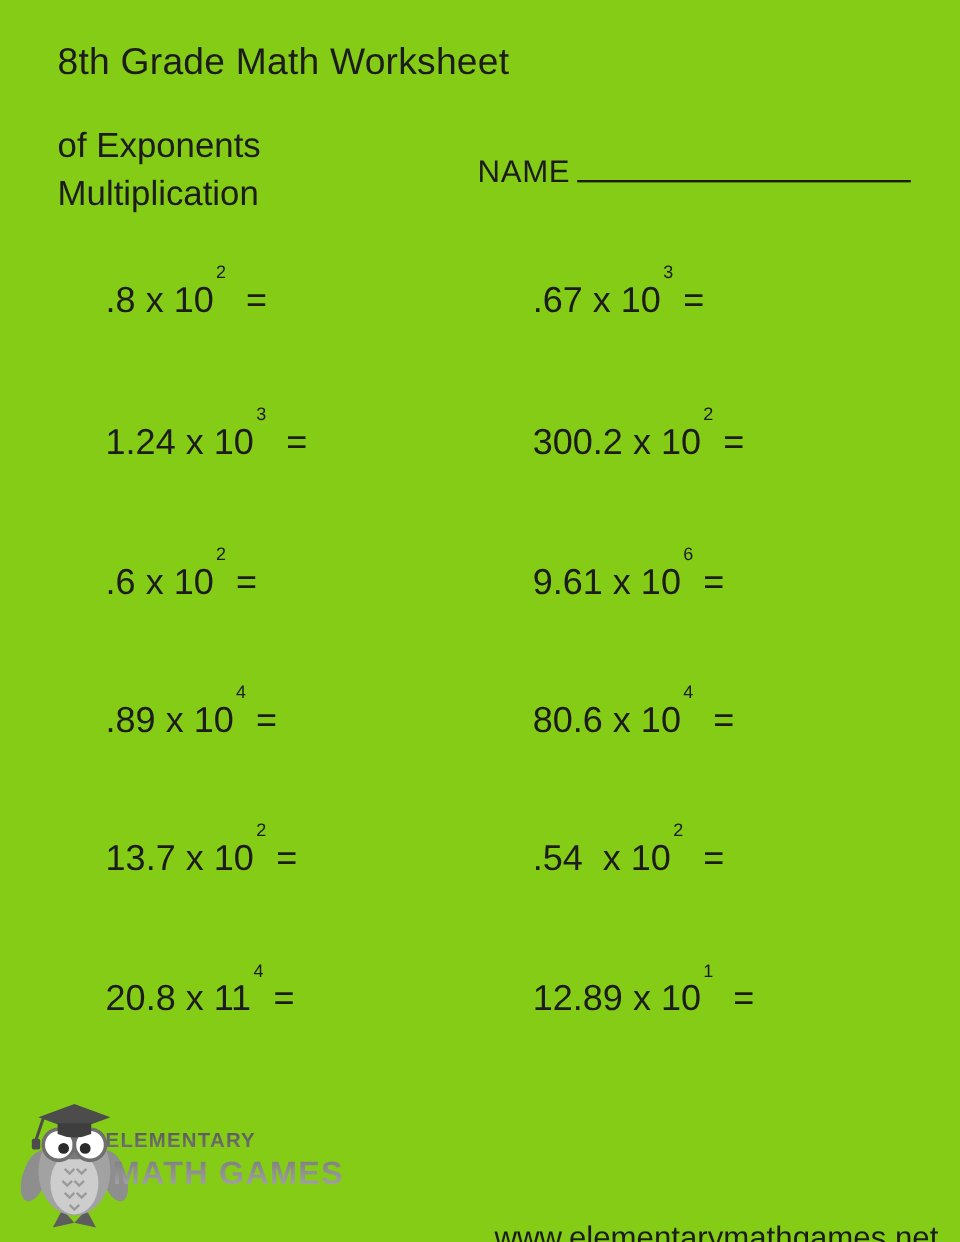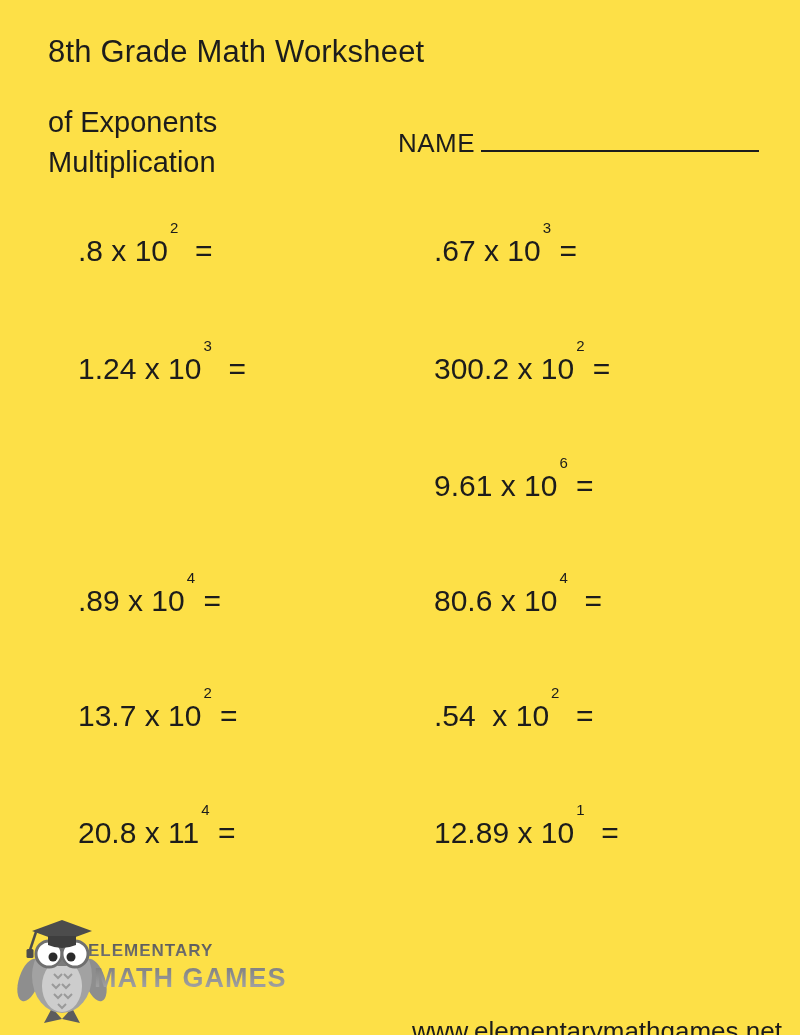--- a/index.html
+++ b/index.html
@@ -1,20 +1,20 @@
 <!DOCTYPE html>
 <html><head>
 <meta charset="utf-8">
 <style>
   html, body { margin: 0; padding: 0; background: #ffffff; }
   .page {
     position: relative;
     width: 800px;
     height: 1035px;
-    background: #fde047;
+    background: #84cc16;
     font-family: "Liberation Sans", "DejaVu Sans", sans-serif;
     color: #1c1c1c;
     overflow: hidden;
   }
 
   
   .title {
     position: absolute;
     left: 48px;
     top: 34px;
@@ -42,21 +42,21 @@
     width: 278px;
     height: 24px;
     margin-left: 6px;
     border-bottom: 2px solid #1c1c1c;
     vertical-align: baseline;
   }
 
   
   .problem-row {
     position: absolute;
-    left: 2px;
+    left: 12px;
     width: 673px;
     height: 40px;
     font-size: 30px;
   }
   .row-0 { top: 234px; }
   .row-1 { top: 352px; }
   .row-2 { top: 469px; }
   .row-3 { top: 584px; }
   .row-4 { top: 699px; }
   .row-5 { top: 816px; }
@@ -120,20 +120,21 @@
     <span class="problem left"><span class="p-base">.8 x 10</span><sup class="p-exp">2</sup><span class="p-eq">  =</span></span>
     <span class="problem right"><span class="p-base">.67 x 10</span><sup class="p-exp">3</sup><span class="p-eq"> =</span></span>
   </div>
 
   <div class="problem-row row-1">
     <span class="problem left"><span class="p-base">1.24 x 10</span><sup class="p-exp">3</sup><span class="p-eq">  =</span></span>
     <span class="problem right"><span class="p-base">300.2 x 10</span><sup class="p-exp">2</sup><span class="p-eq"> =</span></span>
   </div>
 
   <div class="problem-row row-2">
+    <span class="problem left"><span class="p-base">.6 x 10</span><sup class="p-exp">2</sup><span class="p-eq"> =</span></span>
     <span class="problem right"><span class="p-base">9.61 x 10</span><sup class="p-exp">6</sup><span class="p-eq"> =</span></span>
   </div>
 
   <div class="problem-row row-3">
     <span class="problem left"><span class="p-base">.89 x 10</span><sup class="p-exp">4</sup><span class="p-eq"> =</span></span>
     <span class="problem right"><span class="p-base">80.6 x 10</span><sup class="p-exp">4</sup><span class="p-eq">  =</span></span>
   </div>
 
   <div class="problem-row row-4">
     <span class="problem left"><span class="p-base">13.7 x 10</span><sup class="p-exp">2</sup><span class="p-eq"> =</span></span>

